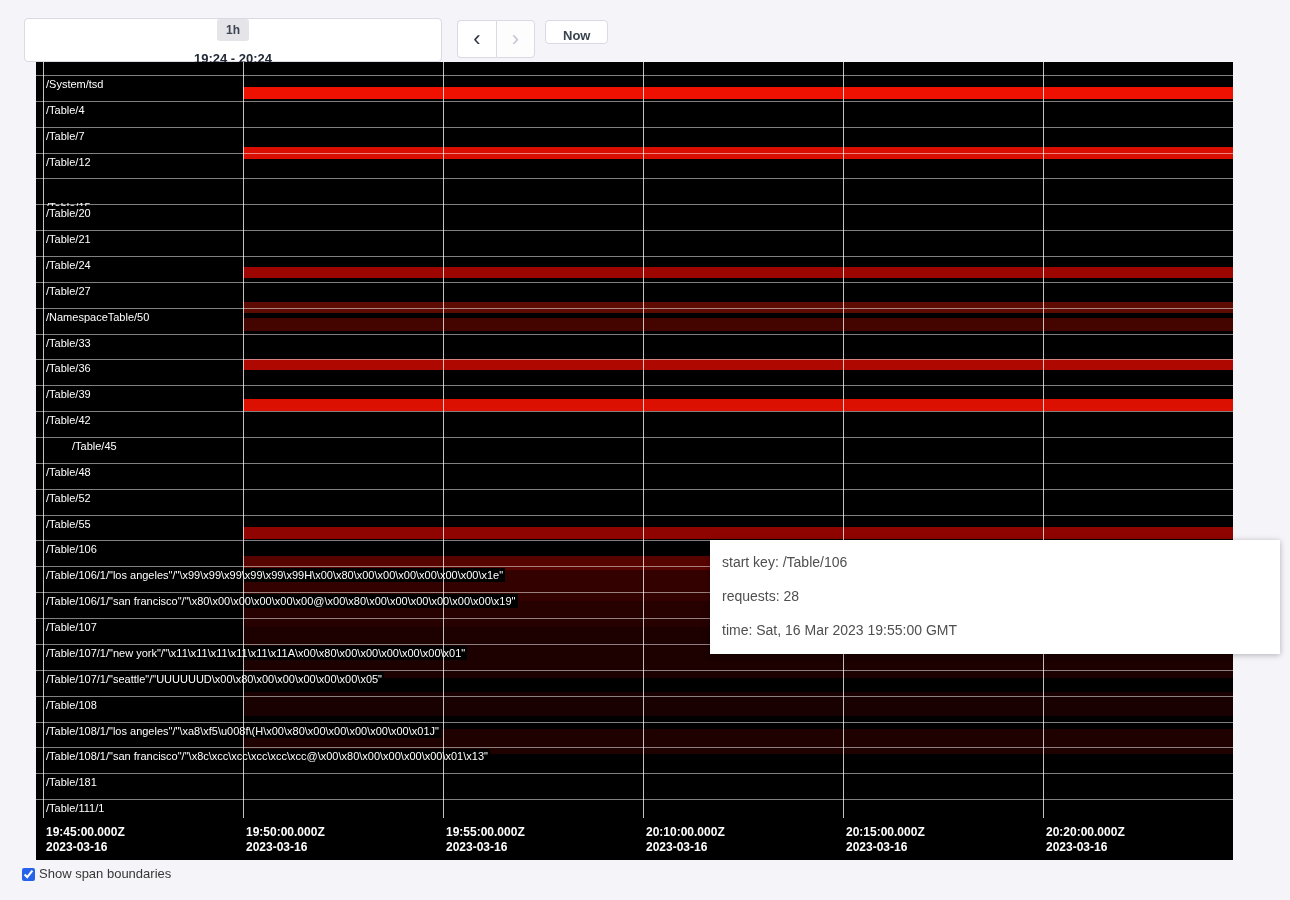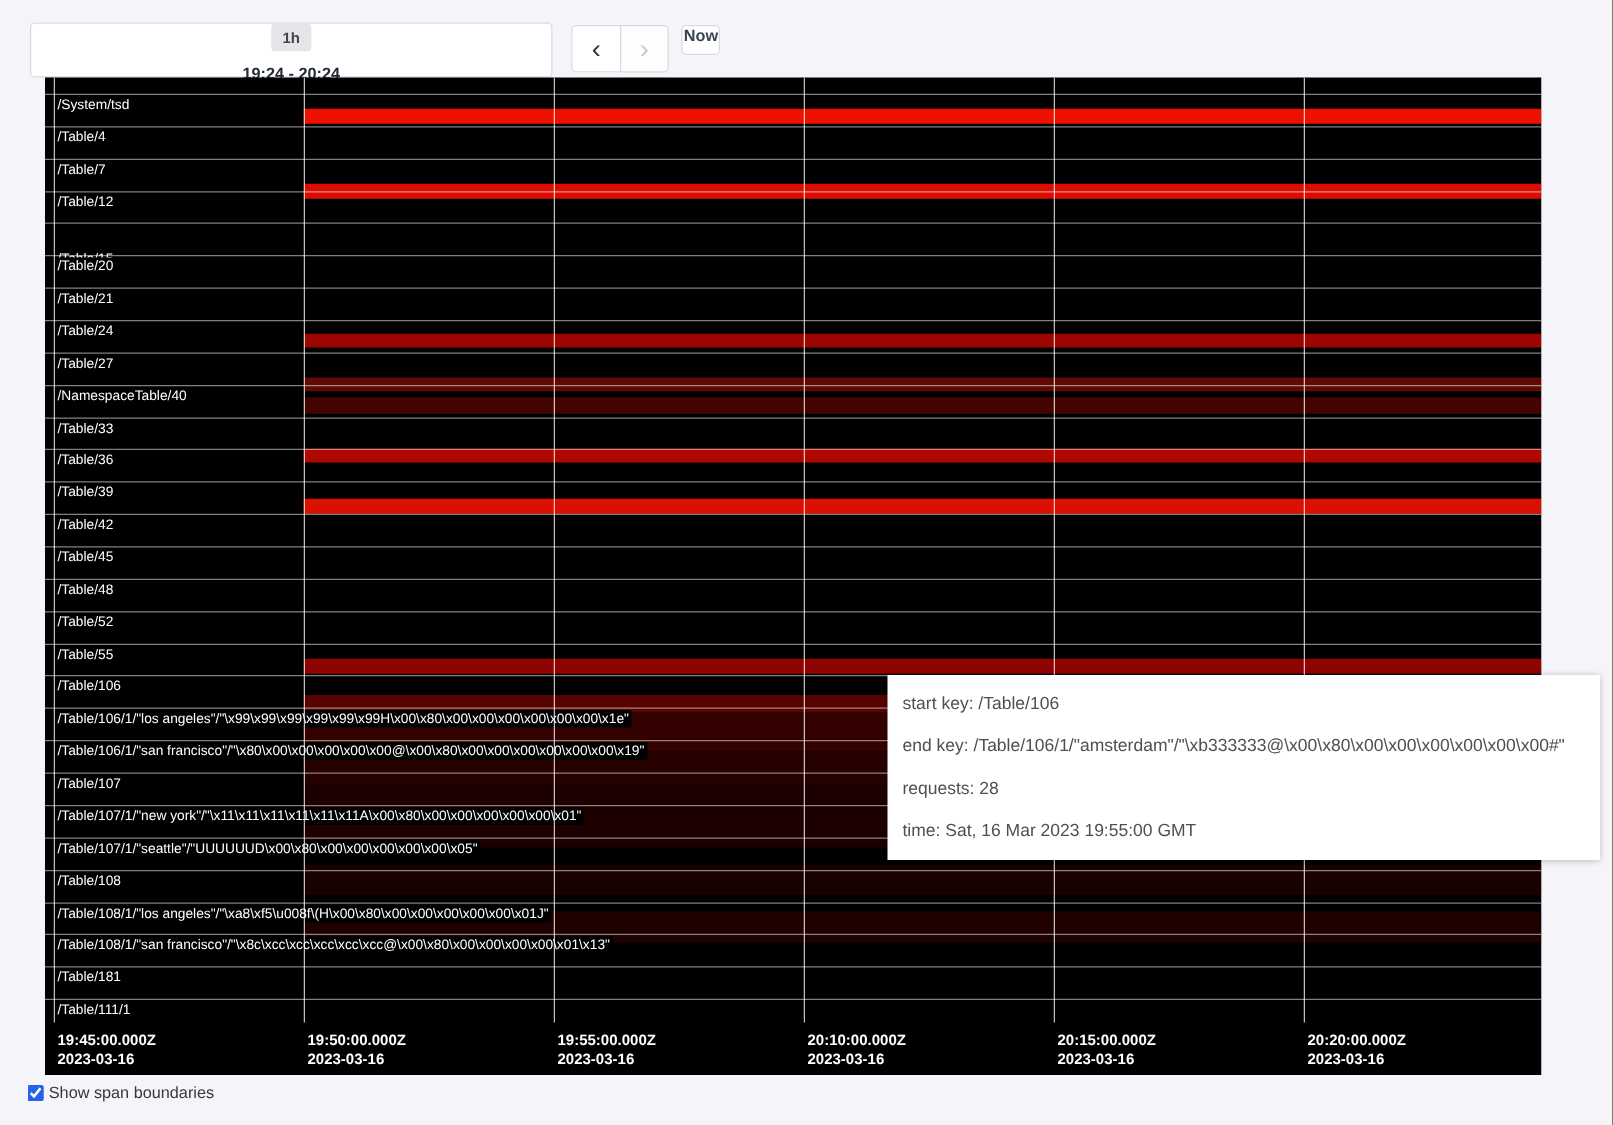--- a/index.html
+++ b/index.html
@@ -31,24 +31,24 @@
   }
   .nav-group { display:flex; margin-left:15px; margin-top:2px; }
   .nav-btn {
     width:39px; height:38px; background:#fff; border:1px solid #d9dae3;
     display:flex; align-items:center; justify-content:center;
     font-size:22px; line-height:20px; cursor:pointer;
   }
   .nav-btn.prev { border-radius:4px 0 0 4px; color:#2c3440; border-right:none; }
   .nav-btn.next { border-radius:0 4px 4px 0; color:#c4c9d1; background:#fdfdfe; cursor:default; }
   .now-btn {
-    margin-left:10px; margin-top:2px; height:24px; padding:0 1px;
+    margin-left:10px; margin-top:2px; height:24px; padding:0 17px;
     background:#fff; border:1px solid #d9dae3; border-radius:4px;
     font-size:13px; font-weight:bold; color:#3a4350;
-    display:flex; align-items:flex-start; cursor:pointer;
+    display:flex; align-items:flex-end; cursor:pointer;
   }
 
   
   .canvas {
     position:absolute; left:36px; top:62px; width:1197px; height:798px;
     background:#000; overflow:hidden; cursor:crosshair;
   }
   .band { position:absolute; }
   .hline { position:absolute; left:0; width:100%; height:1px; background:rgba(255,255,255,0.5); }
   .vline { position:absolute; top:0; width:1px; height:756px; background:rgba(255,255,255,0.75); }
@@ -122,31 +122,31 @@
     <div class="row-label" style="top: 118.44px; margin-top: 20px;">/Table/15</div>
     <div class="hline" style="top: 142.3px;"></div>
     <div class="row-label" style="top: 144.3px;">/Table/20</div>
     <div class="hline" style="top: 168.16px;"></div>
     <div class="row-label" style="top: 170.16px;">/Table/21</div>
     <div class="hline" style="top: 194.02px;"></div>
     <div class="row-label" style="top: 196.02px;">/Table/24</div>
     <div class="hline" style="top: 219.88px;"></div>
     <div class="row-label" style="top: 221.88px;">/Table/27</div>
     <div class="hline" style="top: 245.74px;"></div>
-    <div class="row-label" style="top: 247.74px;">/NamespaceTable/40</div>
+    <div class="row-label" style="top: 247.74px;">/NamespaceTable/50</div>
     <div class="hline" style="top: 271.6px;"></div>
     <div class="row-label" style="top: 273.6px;">/Table/33</div>
     <div class="hline" style="top: 297.46px;"></div>
     <div class="row-label" style="top: 299.46px;">/Table/36</div>
     <div class="hline" style="top: 323.32px;"></div>
     <div class="row-label" style="top: 325.32px;">/Table/39</div>
     <div class="hline" style="top: 349.18px;"></div>
     <div class="row-label" style="top: 351.18px;">/Table/42</div>
     <div class="hline" style="top: 375.04px;"></div>
-    <div class="row-label" style="top: 377.04px;">/Table/45</div>
+    <div class="row-label" style="top: 377.04px; margin-left: 26px;">/Table/45</div>
     <div class="hline" style="top: 400.9px;"></div>
     <div class="row-label" style="top: 402.9px;">/Table/48</div>
     <div class="hline" style="top: 426.76px;"></div>
     <div class="row-label" style="top: 428.76px;">/Table/52</div>
     <div class="hline" style="top: 452.62px;"></div>
     <div class="row-label" style="top: 454.62px;">/Table/55</div>
     <div class="hline" style="top: 478.48px;"></div>
     <div class="row-label" style="top: 480.48px;">/Table/106</div>
     <div class="hline" style="top: 504.34px;"></div>
     <div class="row-label" style="top: 506.34px;">/Table/106/1/"los angeles"/"\x99\x99\x99\x99\x99\x99H\x00\x80\x00\x00\x00\x00\x00\x00\x1e"</div>
@@ -195,21 +195,20 @@
       <div>2023-03-16</div>
     </div>
     <div class="x-tick" style="left: 1010px;">
       <div>20:20:00.000Z</div>
       <div>2023-03-16</div>
     </div>
   </div>
 
 <div class="tooltip">
   <div class="tline">start key: /Table/106</div>
-  <div class="tline">end key: /Table/106/1/"amsterdam"/"\xb333333@\x00\x80\x00\x00\x00\x00\x00\x00#"</div>
   <div class="tline">requests: 28</div>
   <div class="tline">time: Sat, 16 Mar 2023 19:55:00 GMT</div>
 </div>
 
 <div class="footer">
   <input type="checkbox" id="spanbounds" checked="" style="">
   <label for="spanbounds">Show span boundaries</label>
 </div>
 
 </body></html>

